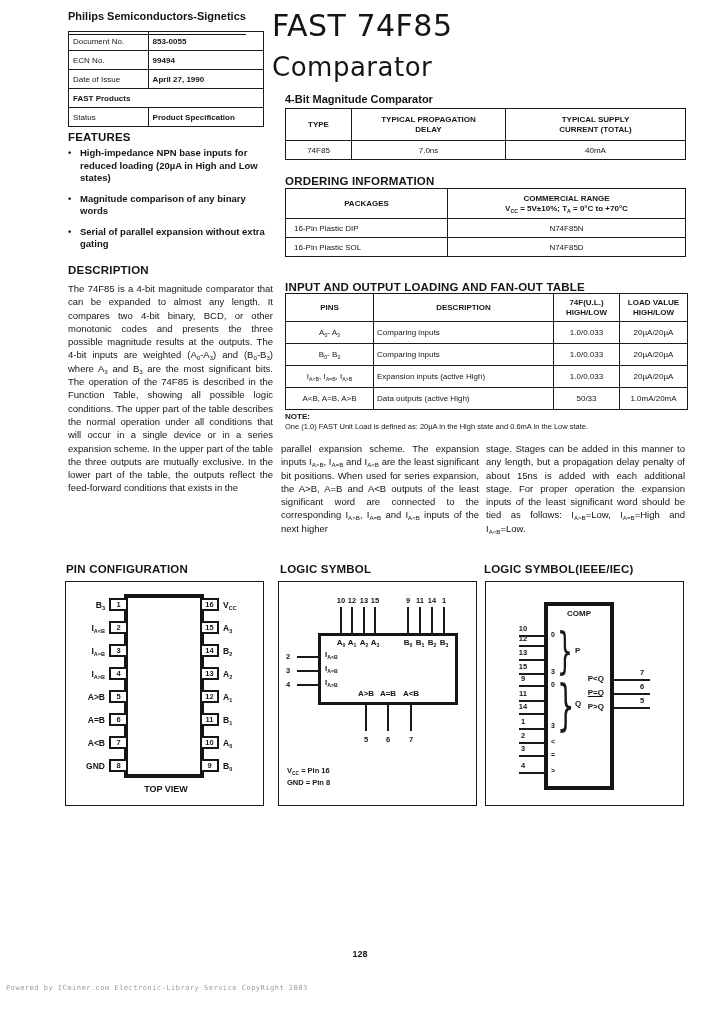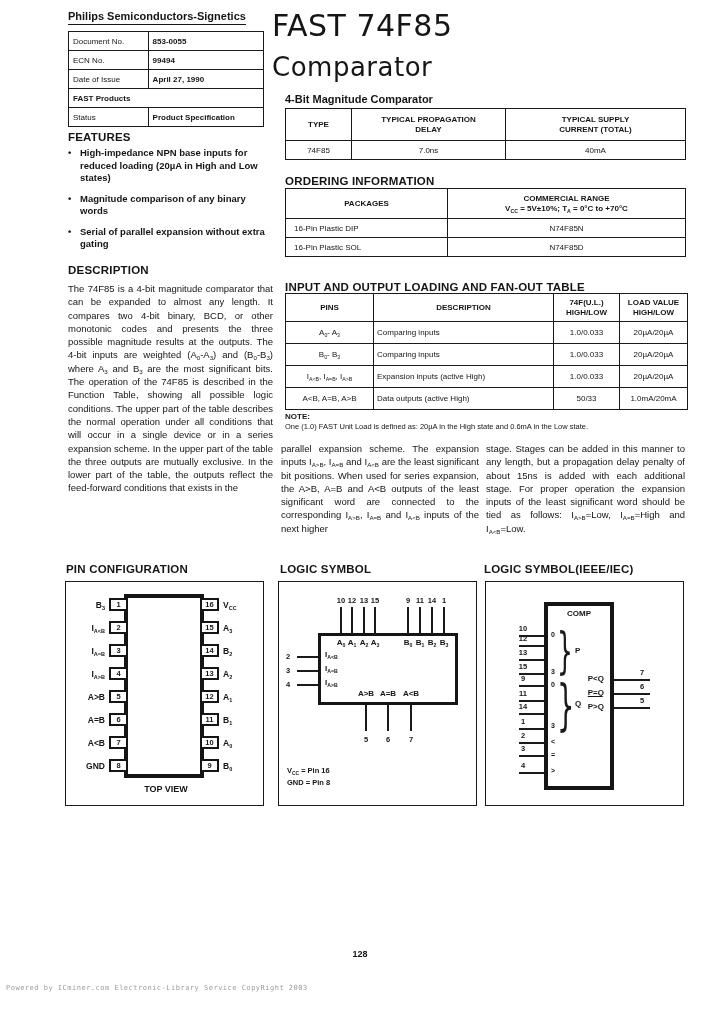--- a/index.html
+++ b/index.html
@@ -2,21 +2,21 @@
 <html><head>
 <meta charset="utf-8">
 <style>
   html,body{margin:0;padding:0;background:#e8e8e8;}
   #page{position:relative;width:720px;height:1012px;background:#ffffff;
         font-family:"Liberation Sans",sans-serif;color:#151515;overflow:hidden;}
   .abs{position:absolute;}
   .b{font-weight:bold;}
   sub{font-size:65%;line-height:0;vertical-align:-2.2px;}
   
-  .brand{font-size:11px;font-weight:bold;border-bottom:1.5px solid #151515;padding-bottom:2px;}
+  .brand{font-size:11px;font-weight:bold;border-bottom:1.5px solid #151515;padding-bottom:12px;}
   .t1{font-family:"DejaVu Sans",sans-serif;font-size:30px;letter-spacing:0.5px;}
   .t2{font-family:"DejaVu Sans",sans-serif;font-size:26px;letter-spacing:0.5px;}
   .subhead{font-size:11px;font-weight:bold;}
   .sech{font-size:11.5px;font-weight:bold;letter-spacing:0.2px;}
   
   table.dt{border-collapse:collapse;background:#fff;table-layout:fixed;}
   table.dt th,table.dt td{border:1.5px solid #1a1a1a;font-size:8px;padding:1px 3px;
     color:#151515;overflow:hidden;}
   table.dt th{font-weight:bold;text-align:center;vertical-align:middle;line-height:10px;}
   .c{text-align:center;} .l{text-align:left;}

